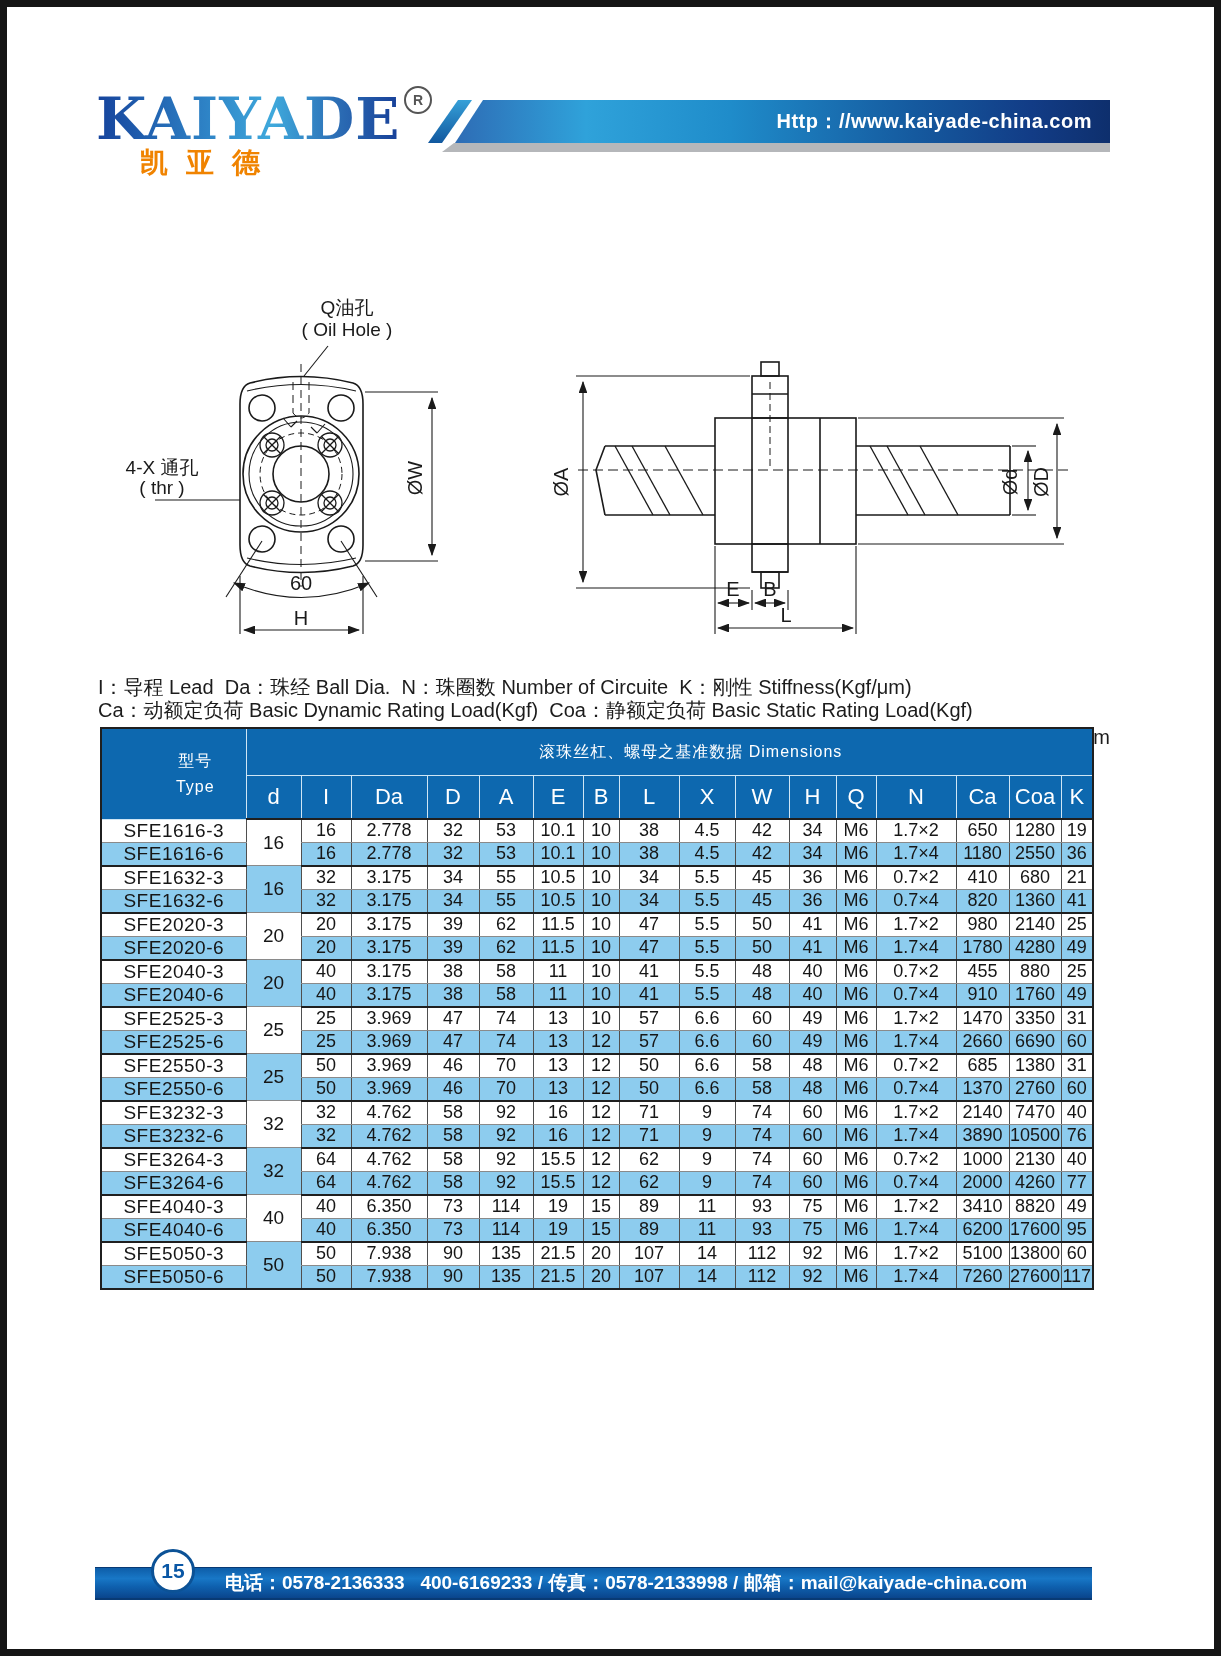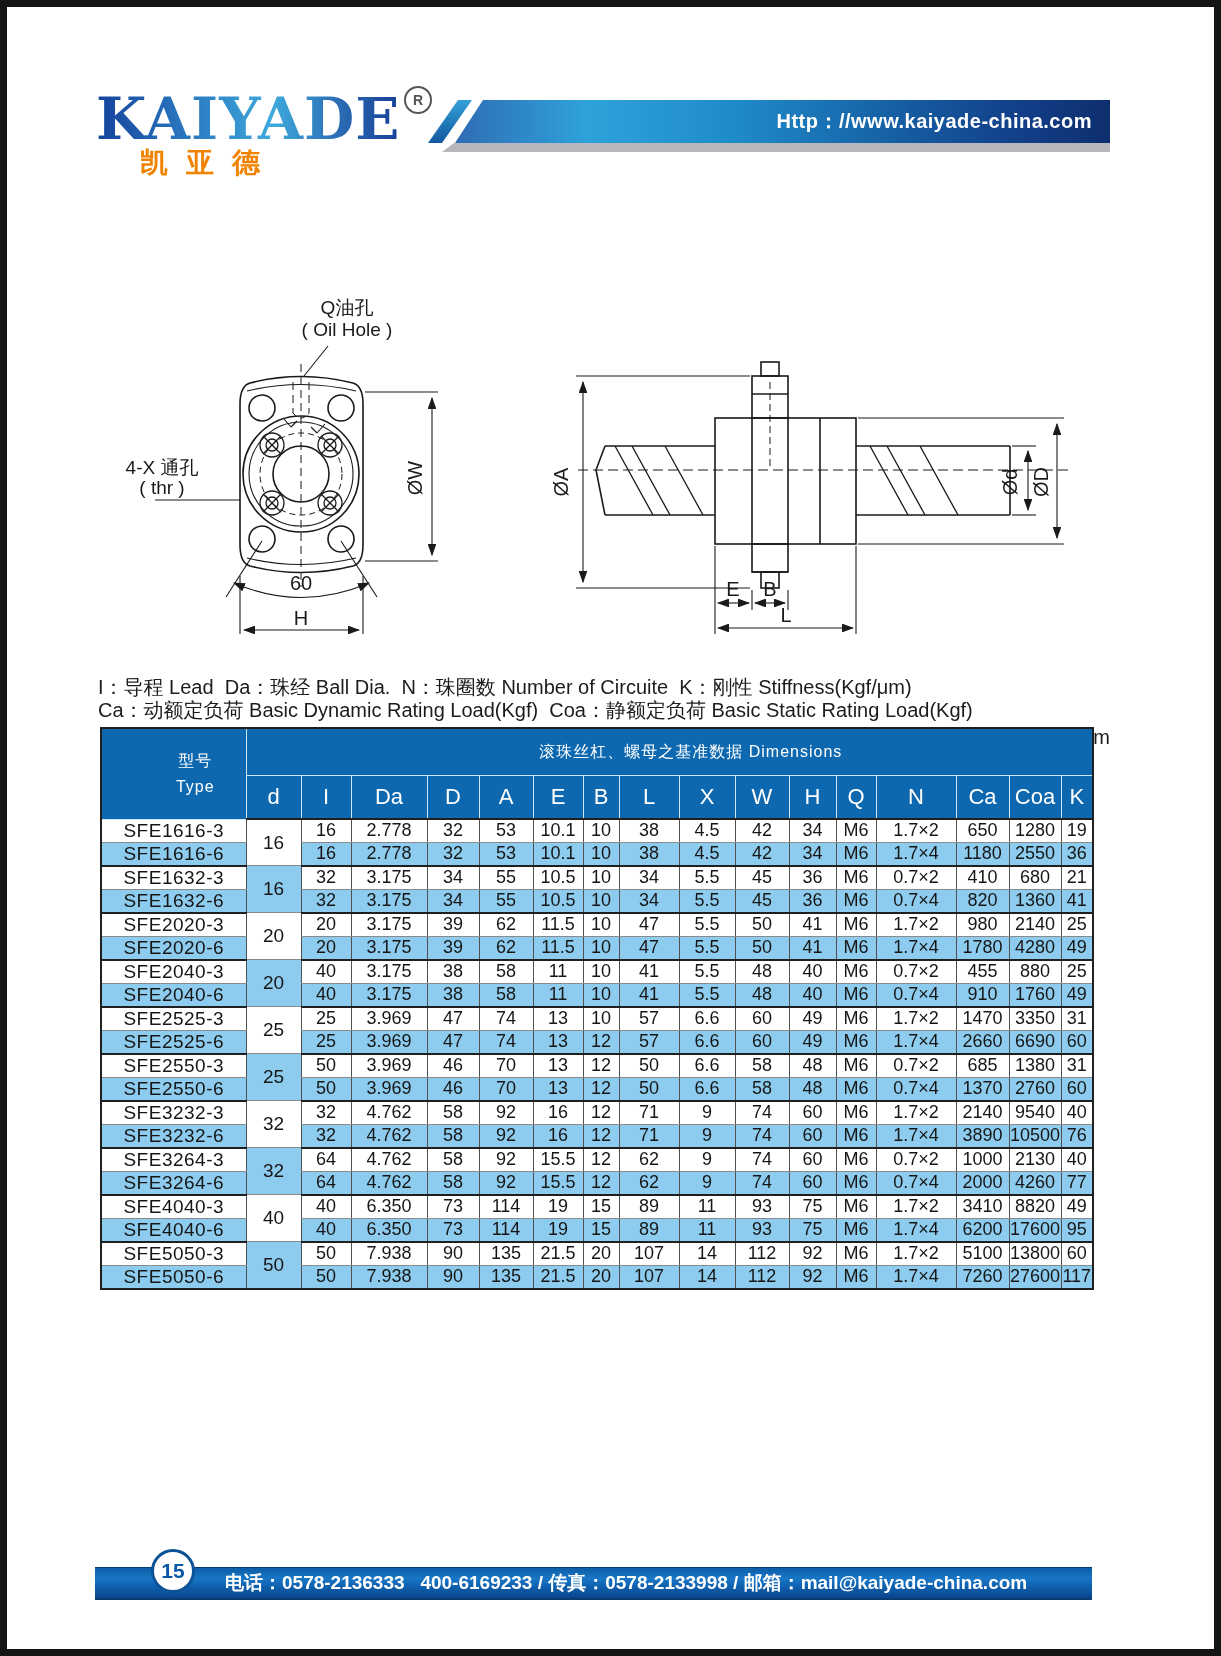--- a/index.html
+++ b/index.html
@@ -491,21 +491,21 @@
           <td>92</td>
           <td>16</td>
           <td>12</td>
           <td>71</td>
           <td>9</td>
           <td>74</td>
           <td>60</td>
           <td>M6</td>
           <td>1.7×2</td>
           <td>2140</td>
-          <td>9540</td>
+          <td>7470</td>
           <td>40</td>
         </tr>
         <tr class="row-blue group-end">
           <td class="type-cell">SFE3232-6</td>
           <td>32</td>
           <td>4.762</td>
           <td>58</td>
           <td>92</td>
           <td>16</td>
           <td>12</td>

